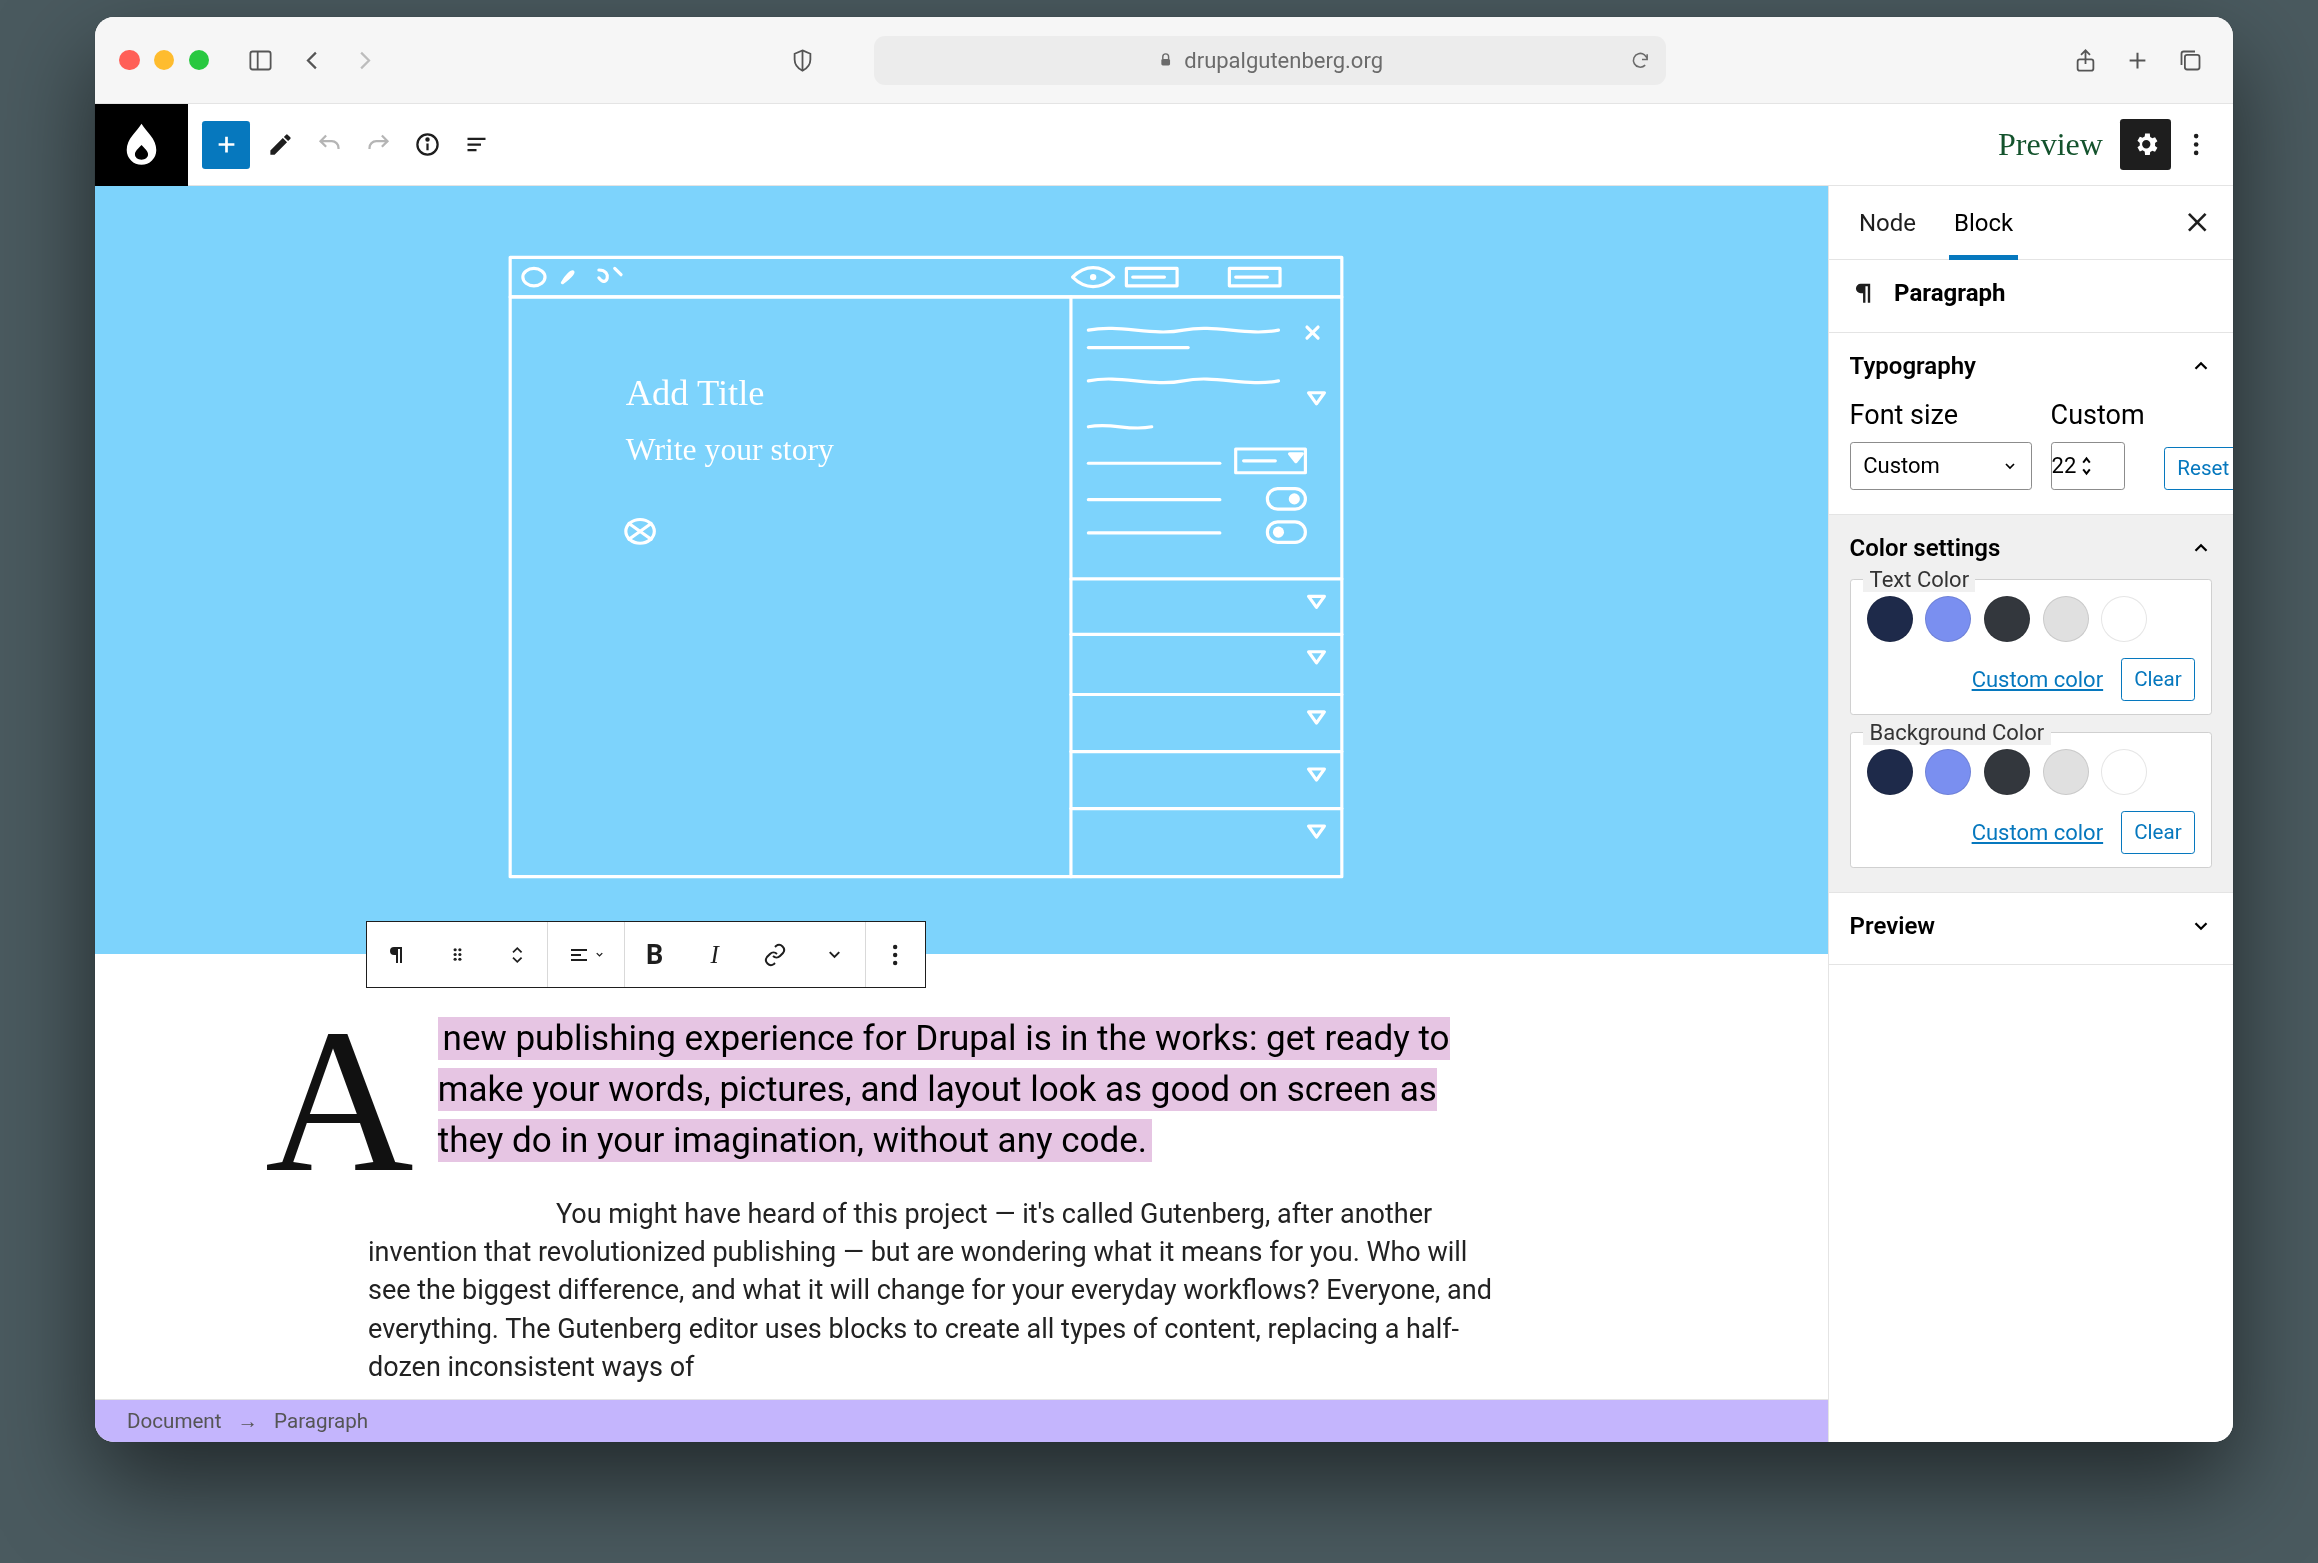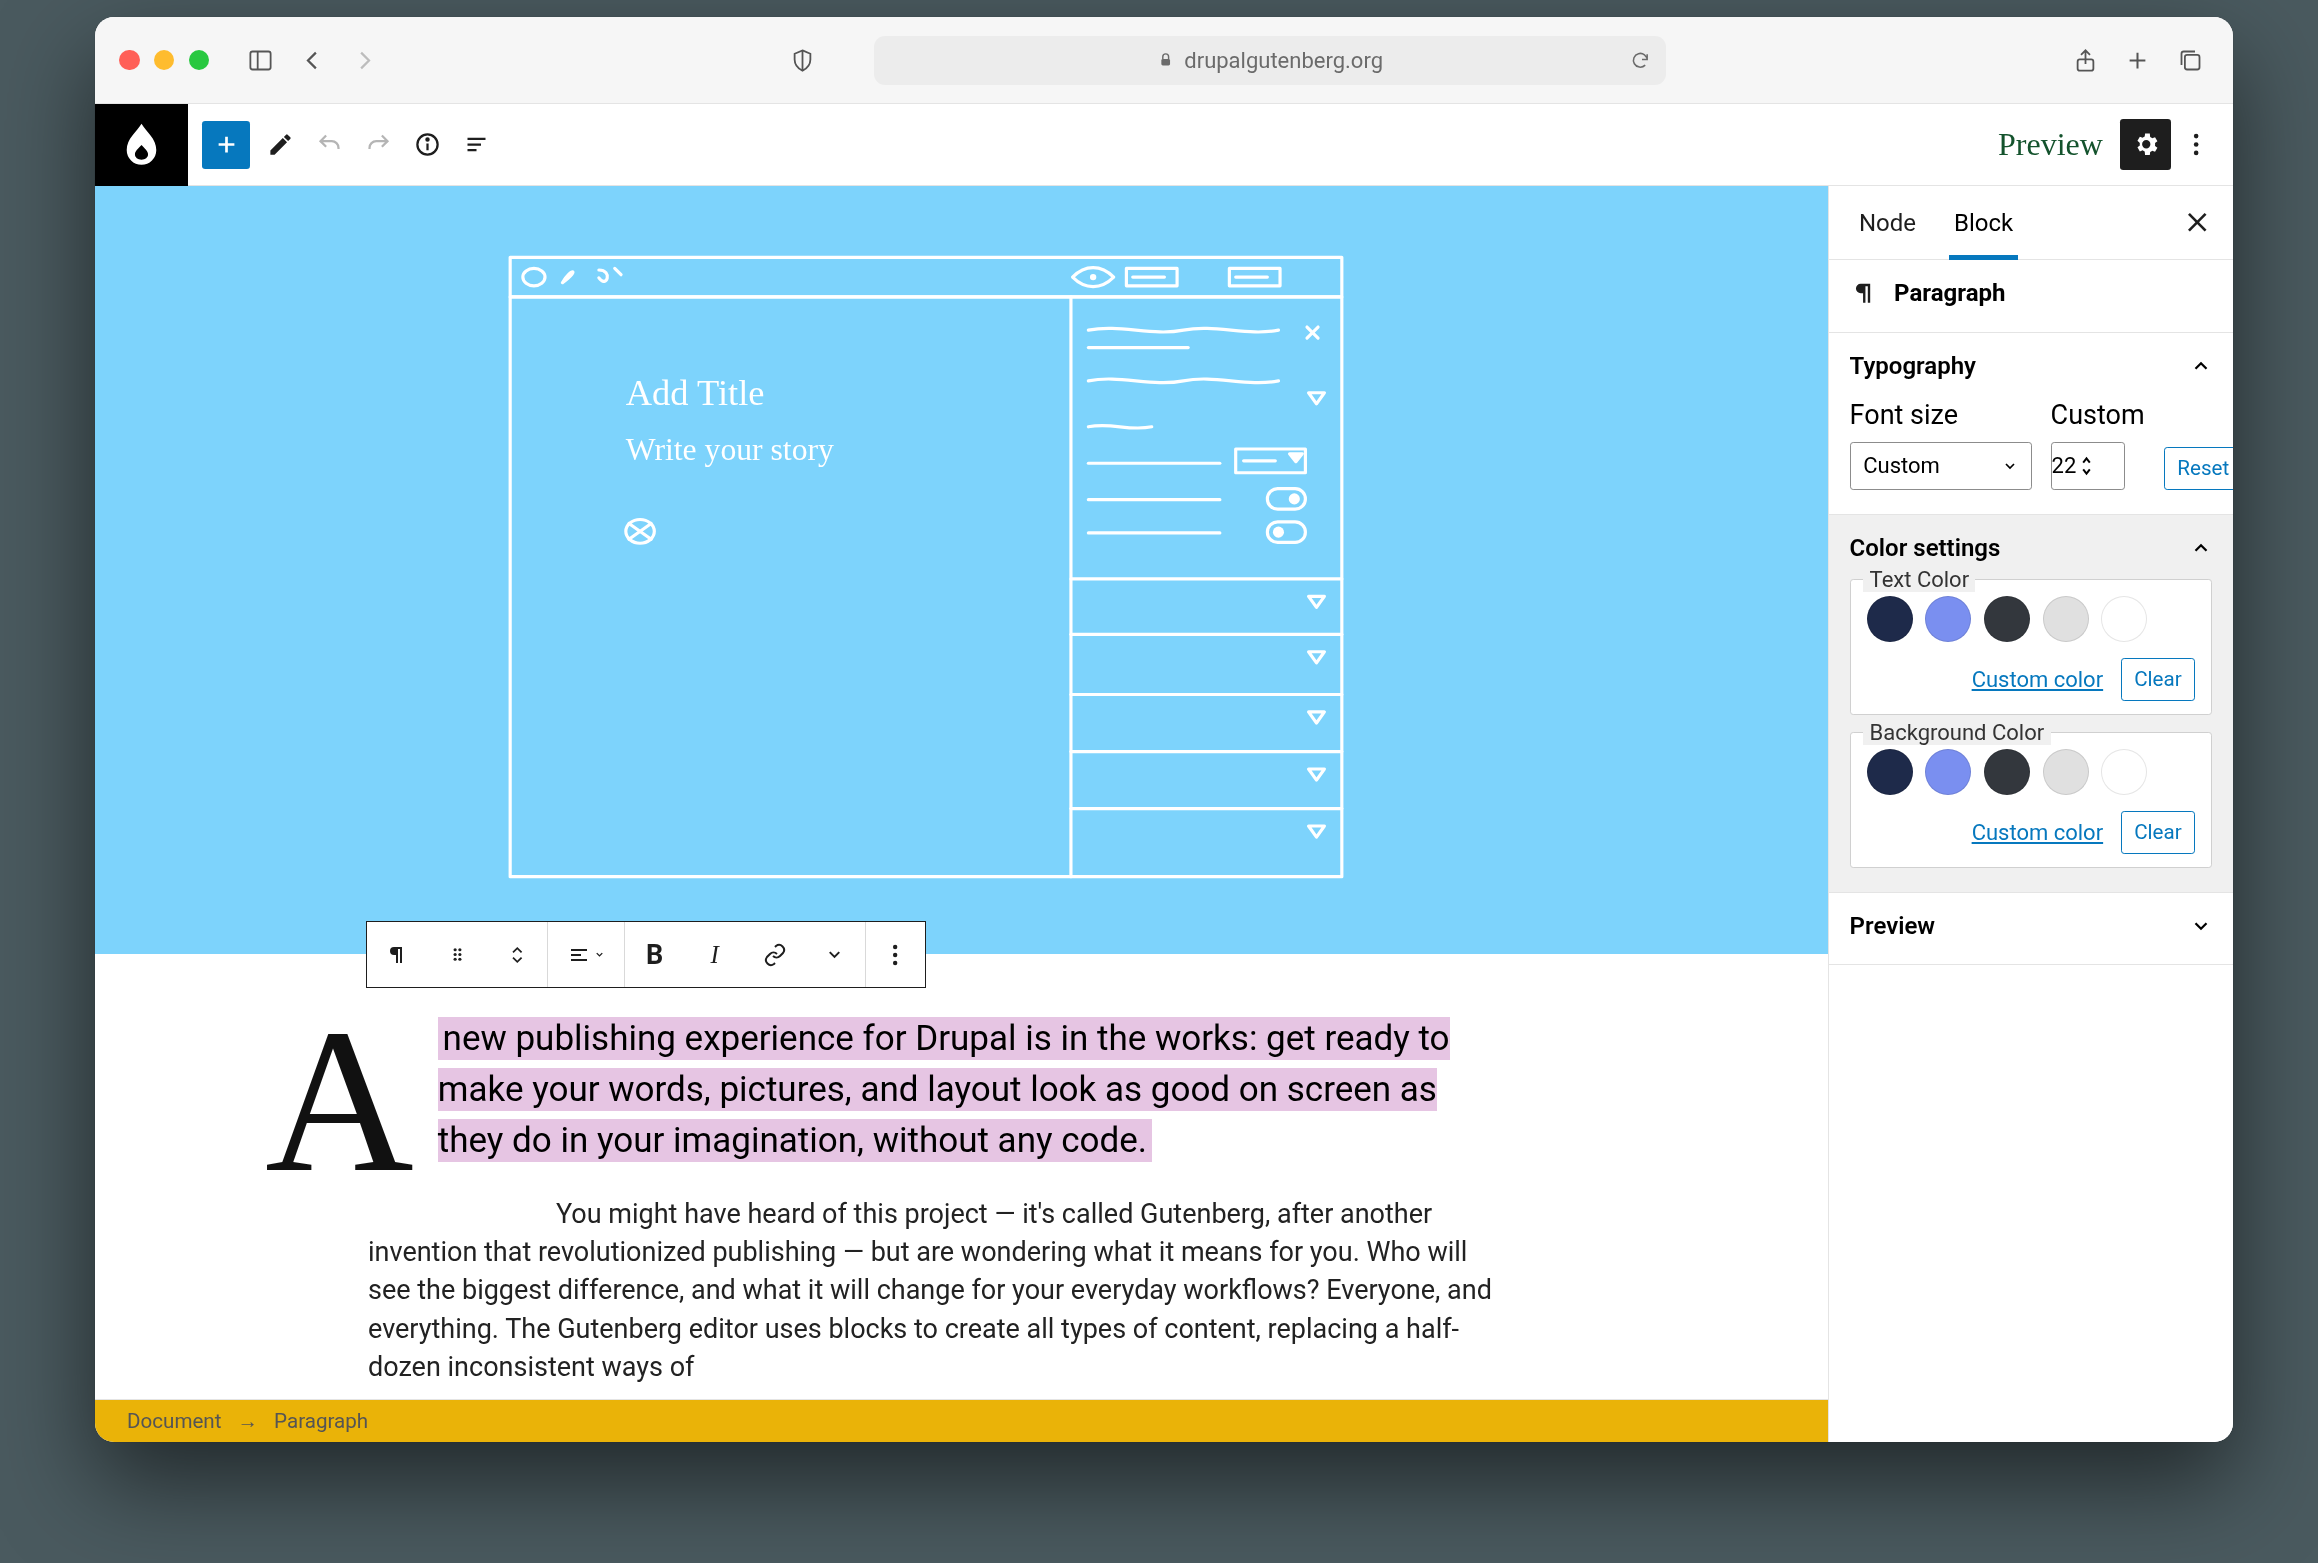--- a/index.html
+++ b/index.html
@@ -99,21 +99,21 @@
   }
   .lead mark { background:#e6c5e3; padding:0.8px 4.8px; }
   .dropcap {
     float:left; font-size:206px; line-height:.8; margin:6.3px 24px 0 -103px;
     font-family: Georgia, serif; font-weight:300;
   }
   .body-p {
     font-size:27px; line-height:1.42; color:#222; margin-top:28.5px; text-indent:188px;
   }
   .breadcrumb-bar {
-    height:43px; background:#eab308; border-top:0.8px solid #e4e4e4;
+    height:43px; background:#c4b5fd; border-top:0.8px solid #e4e4e4;
     display:flex; align-items:center; padding:0 32px; gap:16px;
     font-size:20.6px; color:#555;
   }
   
   .sidebar { width:405px; border-left:0.8px solid #e4e4e4; display:flex; flex-direction:column; background:#fff; overflow-y:auto; }
   .tabs { display:flex; align-items:center; height:74px; padding:0 22px 0 11px; border-bottom:0.8px solid #e4e4e4; }
   .tab { padding:0 19px; font-size:24px; color:#1e1e1e; height:74px; display:flex; align-items:center; }
   .tab.active { color:#000; position:relative; }
   .tab.active::after { content:""; position:absolute; left:14.3px; right:14.3px; bottom:-0.8px; height:5.5px; background:#0678be; }
   .tabs .sp { flex:1; }

